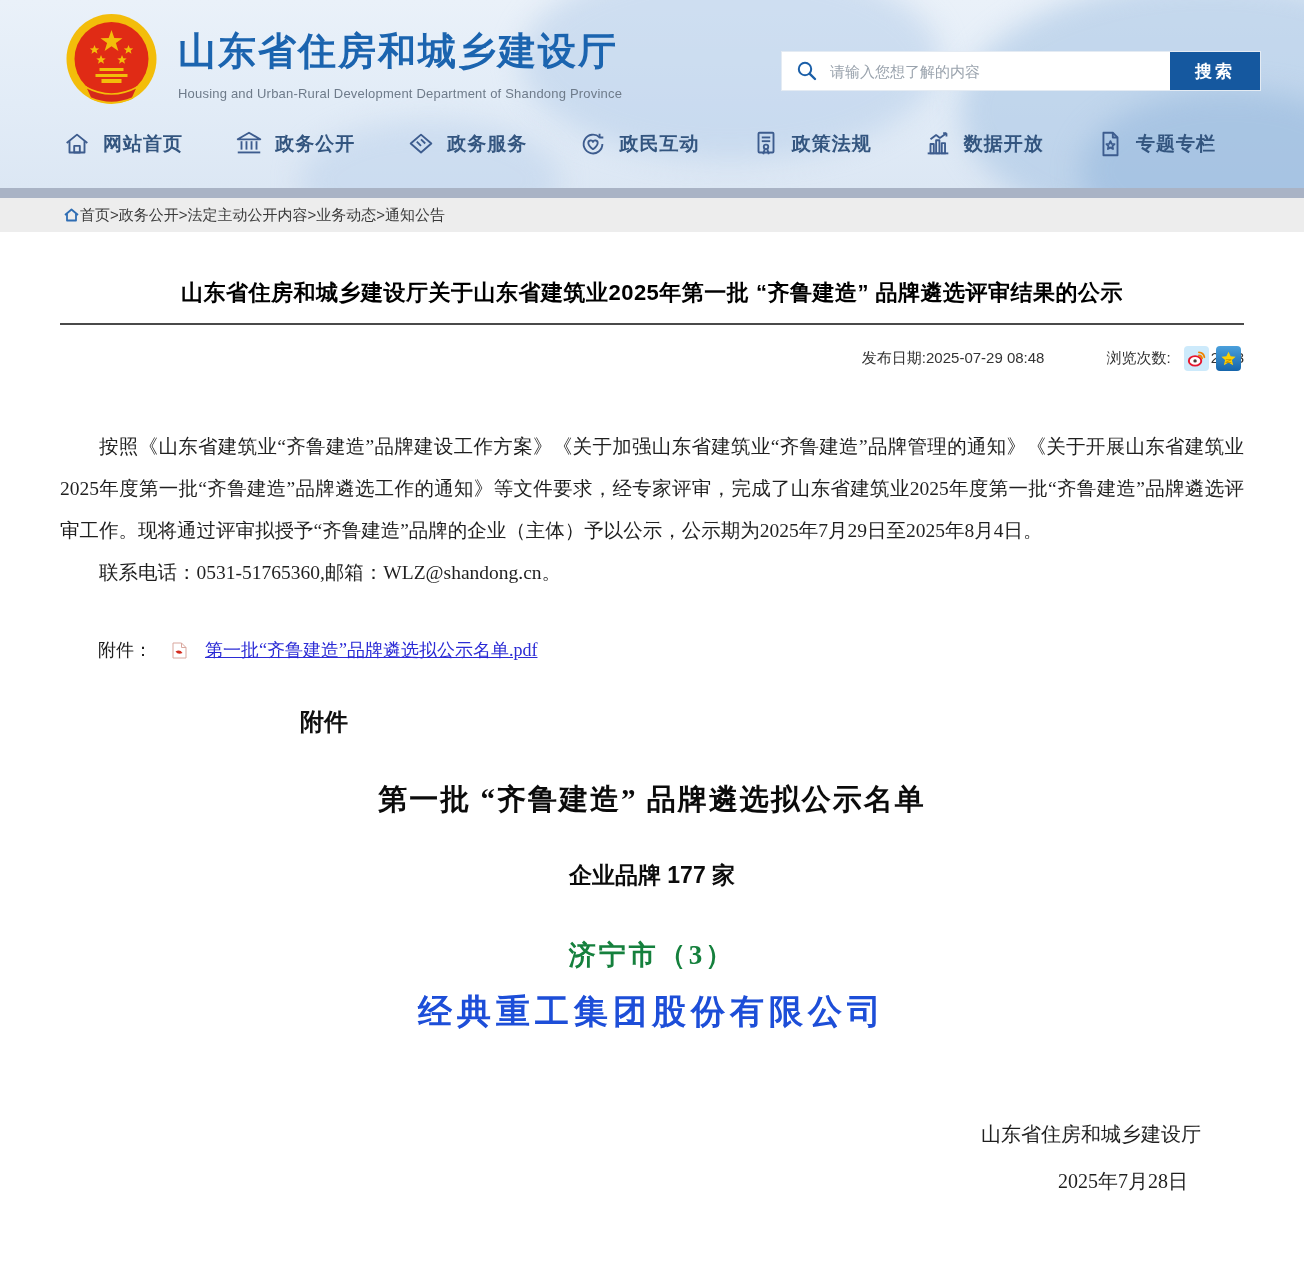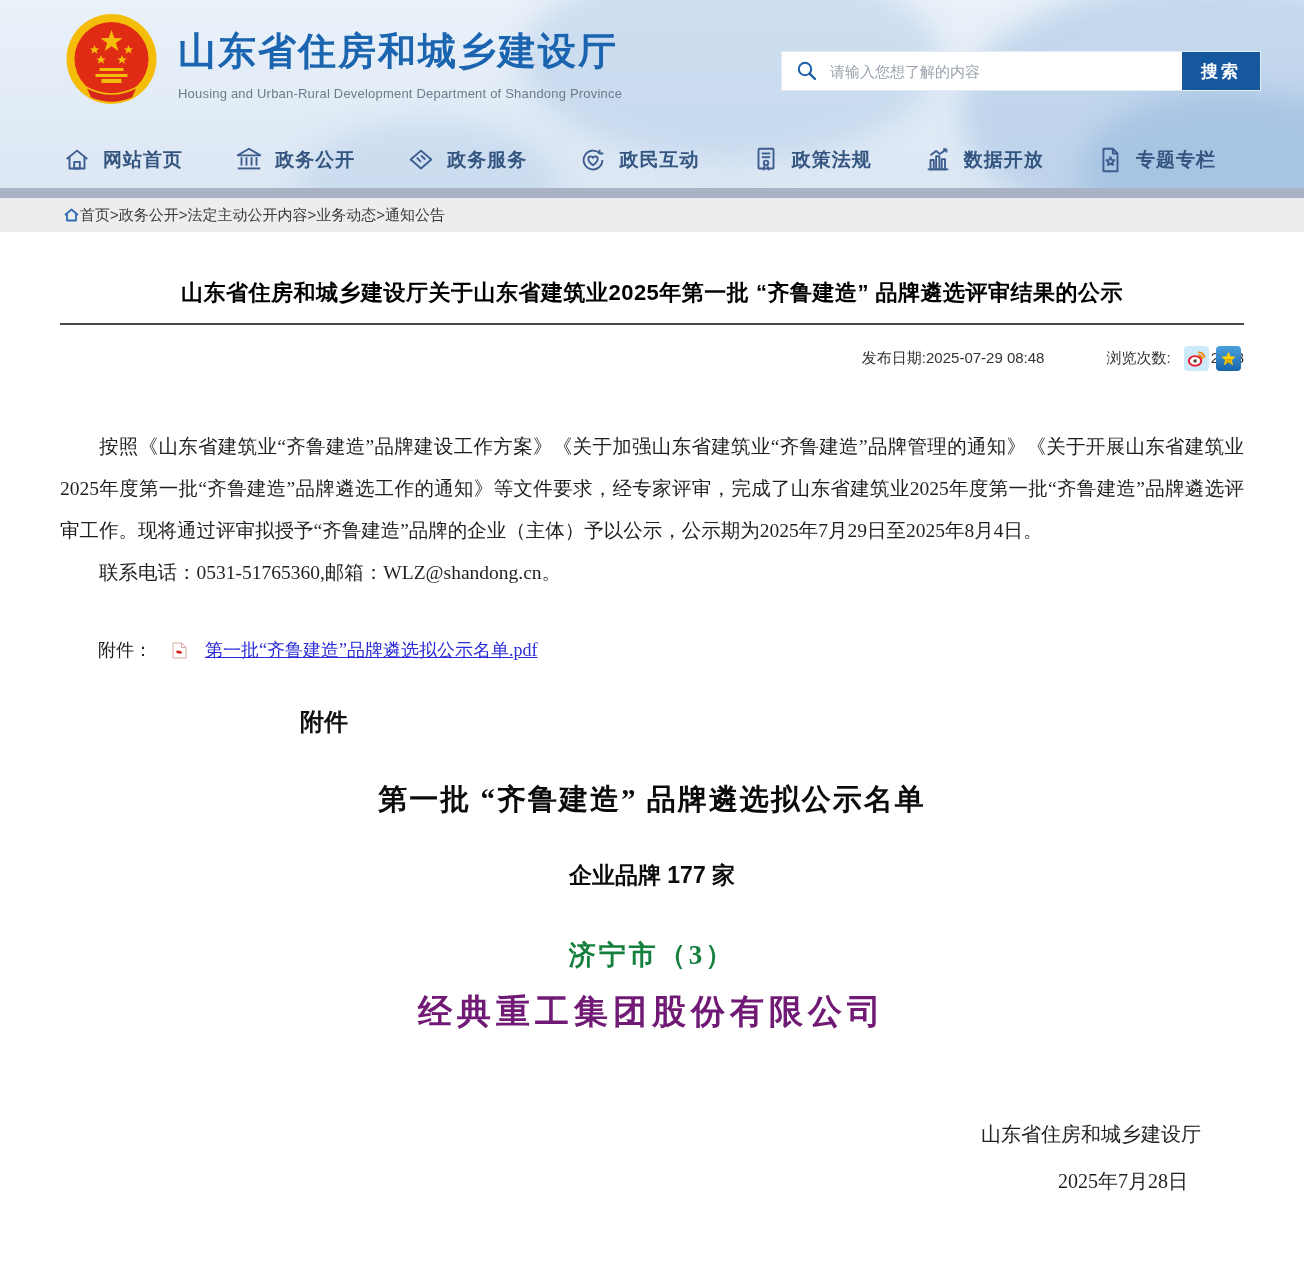--- a/index.html
+++ b/index.html
@@ -22,25 +22,25 @@
   .org-en { margin-top:9px; font-size:13px; color:#6e7b8a; letter-spacing:.2px; }
 
   .search { position:absolute; left:782px; top:52px; width:478px; height:38px;
     display:flex; background:#fff; box-shadow:0 0 0 1px #e4ebf3; }
   .search-field { position:relative; flex:1; display:flex; align-items:center; }
   .search-field svg { position:absolute; left:14px; }
   .search-field input { width:100%; height:100%; border:none; outline:none;
     padding-left:48px; font-size:15px; color:#0f172a; background:transparent;
     font-family:"Liberation Sans",sans-serif; }
   .search-field input::placeholder { color:#9aa3ad; }
-  .search-btn { width:78px; height:38px; border:none; background:#15589f; color:#fff;
+  .search-btn { width:90px; height:38px; border:none; background:#15589f; color:#fff;
     font-size:17px; font-weight:bold; letter-spacing:3px; cursor:pointer;
     font-family:"Liberation Sans",sans-serif; }
 
-  .nav { position:absolute; left:0; right:0; bottom:0; height:53px;
+  .nav { position:absolute; left:0; right:0; bottom:16px; height:53px;
     display:flex; align-items:center; justify-content:space-between; padding:0 88px 4px 62px; }
   .nav-item { display:flex; align-items:center; gap:11px; cursor:pointer; }
   .nav-item .label { font-size:19px; font-weight:bold; color:#33557f; letter-spacing:1px; }
 
   .sep-bar { height:10px; background:#a9b3c5; }
 
   
   .breadcrumb { height:34px; background:#ededed; display:flex; align-items:center;
     padding-left:63px; }
   .breadcrumb .crumb { font-size:15px; color:#3a3a3a; cursor:pointer; }
@@ -70,21 +70,21 @@
   .attach-line a { color:#2b2bd5; text-decoration:underline; cursor:pointer; }
   .pdf-ic { margin:0 2px 0 4px; }
 
   .doc-heading { margin-top:44px; padding-left:240px; font-size:24px; font-weight:bold; color:#111; }
   .doc-title { margin-top:42px; text-align:center; font-size:29px; font-weight:bold;
     color:#0b0b0b; font-family:"Liberation Serif","DejaVu Serif",serif; letter-spacing:2px; }
   .doc-sub { margin-top:40px; text-align:center; font-size:23px; font-weight:bold; color:#0b0b0b; }
   .doc-city { margin-top:46px; text-align:center; font-size:27px; font-weight:bold;
     color:#15803d; font-family:"Liberation Serif","DejaVu Serif",serif; letter-spacing:3px; }
   .doc-company { margin-top:16px; text-align:center; font-size:34px; font-weight:bold;
-    color:#701a75; font-family:"Liberation Serif","DejaVu Serif",serif; letter-spacing:5px; }
+    color:#1d4ed8; font-family:"Liberation Serif","DejaVu Serif",serif; letter-spacing:5px; }
 
   .sign { margin-top:86px; text-align:right; font-family:"Liberation Serif","DejaVu Serif",serif;
     font-size:20px; color:#1f1f1f; }
   .sign .org { padding-right:43px; }
   .sign .date { margin-top:20px; padding-right:56px; }
 </style>
 </head>
 <body>
 
 <div class="header">

